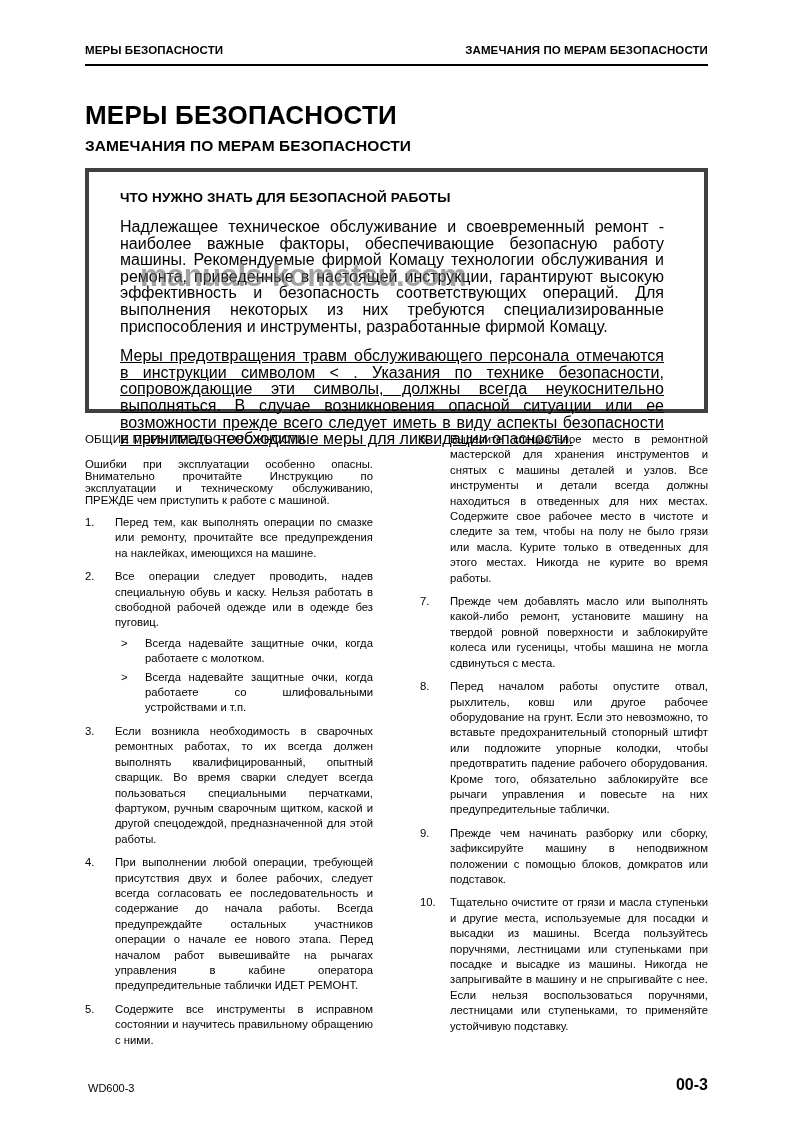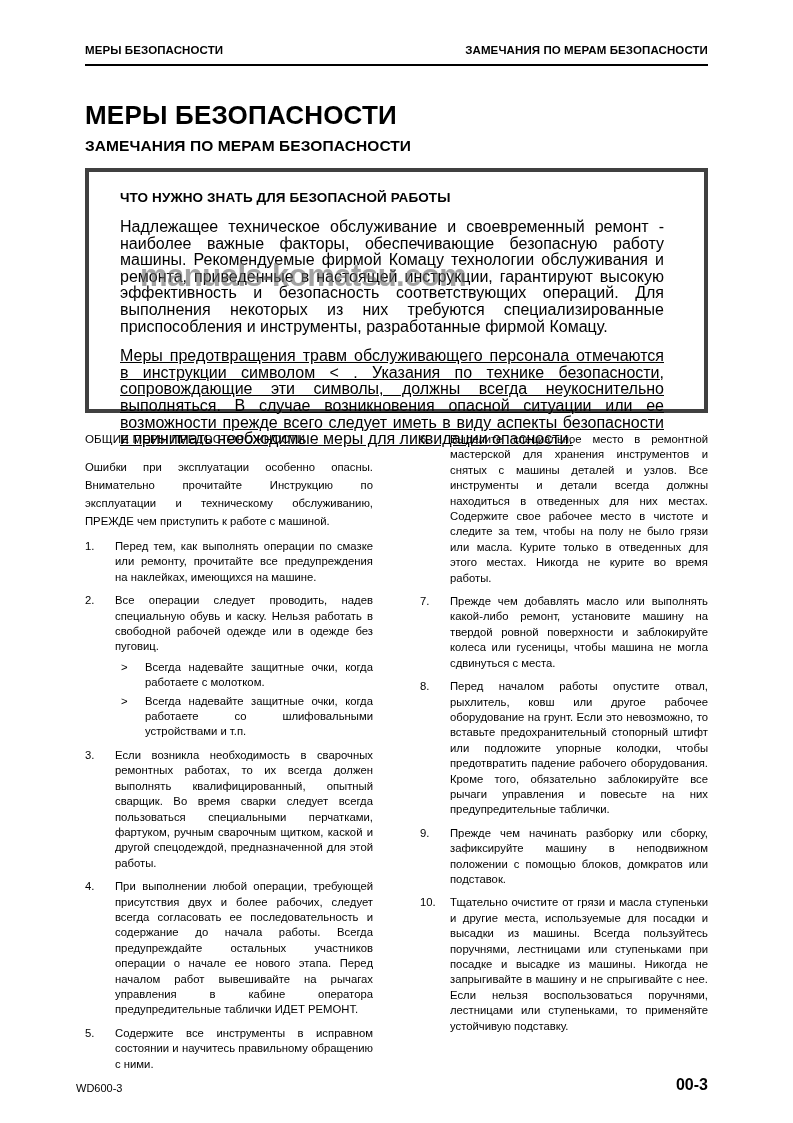--- a/index.html
+++ b/index.html
@@ -108,21 +108,21 @@
     font-size: 11.6px;
     font-weight: normal;
     letter-spacing: 0.1px;
     margin: 0 0 13px 0;
   }
   .sec-heading.spaced { margin-top: 26px; }
 
   .lead {
     margin: 0 0 9px 0;
     font-size: 11.3px;
-    line-height: 18px;
+    line-height: 12px;
     text-align: justify;
   }
 
   ol.numbered {
     list-style: none;
     margin: 0;
     padding: 0;
   }
   ol.numbered > li {
     position: relative;
@@ -154,21 +154,21 @@
   }
   ul.sublist > li > .marker {
     position: absolute;
     left: 6px;
     top: 0;
   }
 
   
   .footer-left {
     position: absolute;
-    left: 76px;
+    left: 88px;
     top: 1082px;
     font-size: 11px;
   }
   .footer-right {
     position: absolute;
     right: 85px;
     top: 1076px;
     font-size: 16px;
     font-weight: bold;
   }

